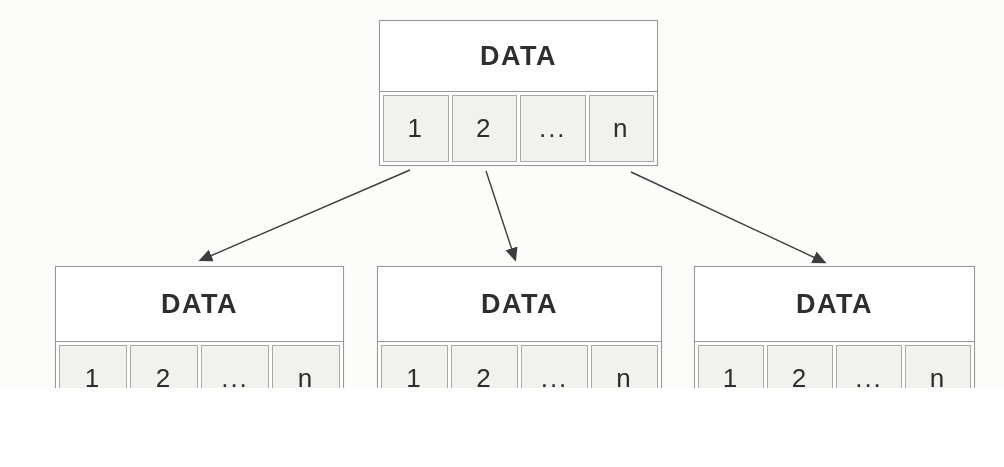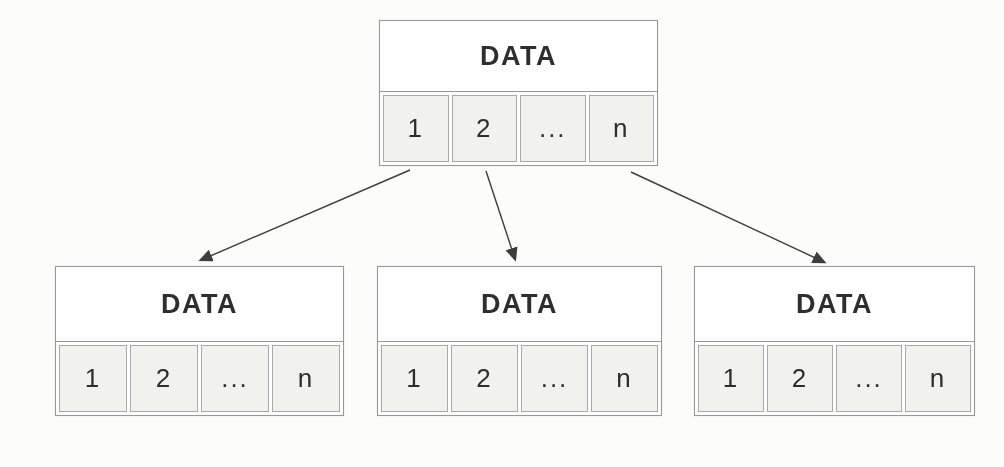--- a/index.html
+++ b/index.html
@@ -3,21 +3,21 @@
 <meta charset="utf-8">
 <style>
   html, body {
     margin: 0;
     padding: 0;
     font-family: "Liberation Sans", "DejaVu Sans", sans-serif;
   }
   .stage {
     position: relative;
     width: 1004px;
-    height: 467px;
+    height: 388px;
     background: var(--background, #fcfcfa);
     overflow: hidden;
     text-align: right;
   }
   .edges {
     position: absolute;
     left: 0;
     top: 0;
     width: 1004px;
     height: 467px;

